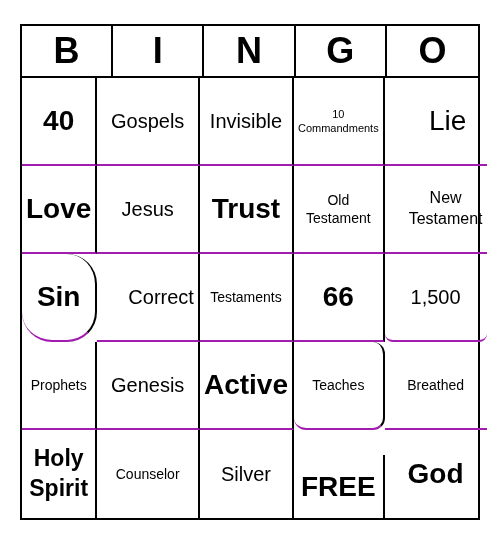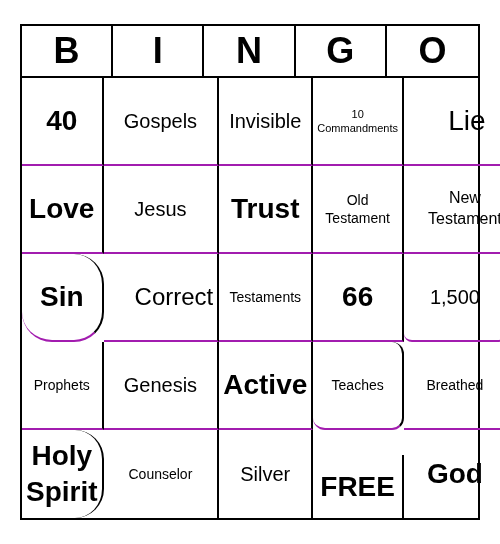--- a/index.html
+++ b/index.html
@@ -85,29 +85,29 @@
 Commandments</div>
       <div class="bingo-cell" style="font-size: 28px; font-weight: normal; padding-left: 28px;">Lie</div>
       <div class="bingo-cell" style="font-size: 28px; font-weight: bold;">Love</div>
       <div class="bingo-cell" style="font-size: 20px;">Jesus</div>
       <div class="bingo-cell" style="font-size: 28px; font-weight: bold;">Trust</div>
       <div class="bingo-cell" style="font-size: 14px; line-height: 1.3; white-space: pre-line;">Old
 Testament</div>
       <div class="bingo-cell" style="font-size: 16px; line-height: 1.3; white-space: pre-line; padding-left: 24px;">New
 Testament</div>
       <div class="bingo-cell" style="font-size: 28px; font-weight: bold; border-radius: 30px;">Sin</div>
-      <div class="bingo-cell" style="font-size: 24px; padding-left: 31px;">Correct</div>
+      <div class="bingo-cell" style="font-size: 20px; padding-left: 31px;">Correct</div>
       <div class="bingo-cell" style="font-size: 14px;">Testaments</div>
       <div class="bingo-cell" style="font-size: 28px; font-weight: bold;">66</div>
       <div class="bingo-cell" style="font-size: 20px; border-radius: 8px;">1,500</div>
       <div class="bingo-cell" style="font-size: 14px;">Prophets</div>
       <div class="bingo-cell" style="font-size: 20px;">Genesis</div>
       <div class="bingo-cell" style="font-size: 28px; font-weight: bold;">Active</div>
       <div class="bingo-cell" style="font-size: 14px; border-radius: 12px;">Teaches</div>
       <div class="bingo-cell" style="font-size: 14px;">Breathed</div>
-      <div class="bingo-cell" style="font-size: 28px; font-weight: bold; line-height: 1.3; white-space: pre-line; border-radius: 29px;">Holy
+      <div class="bingo-cell" style="font-size: 23px; font-weight: bold; line-height: 1.3; white-space: pre-line;">Holy
 Spirit</div>
       <div class="bingo-cell" style="font-size: 14px;">Counselor</div>
       <div class="bingo-cell" style="font-size: 20px;">Silver</div>
       <div class="bingo-cell" style="font-size: 28px; font-weight: bold; margin-top: 25px;">FREE</div>
       <div class="bingo-cell" style="font-size: 28px; font-weight: bold;">God</div>
     </div>
 </div>
 
 </body></html>

